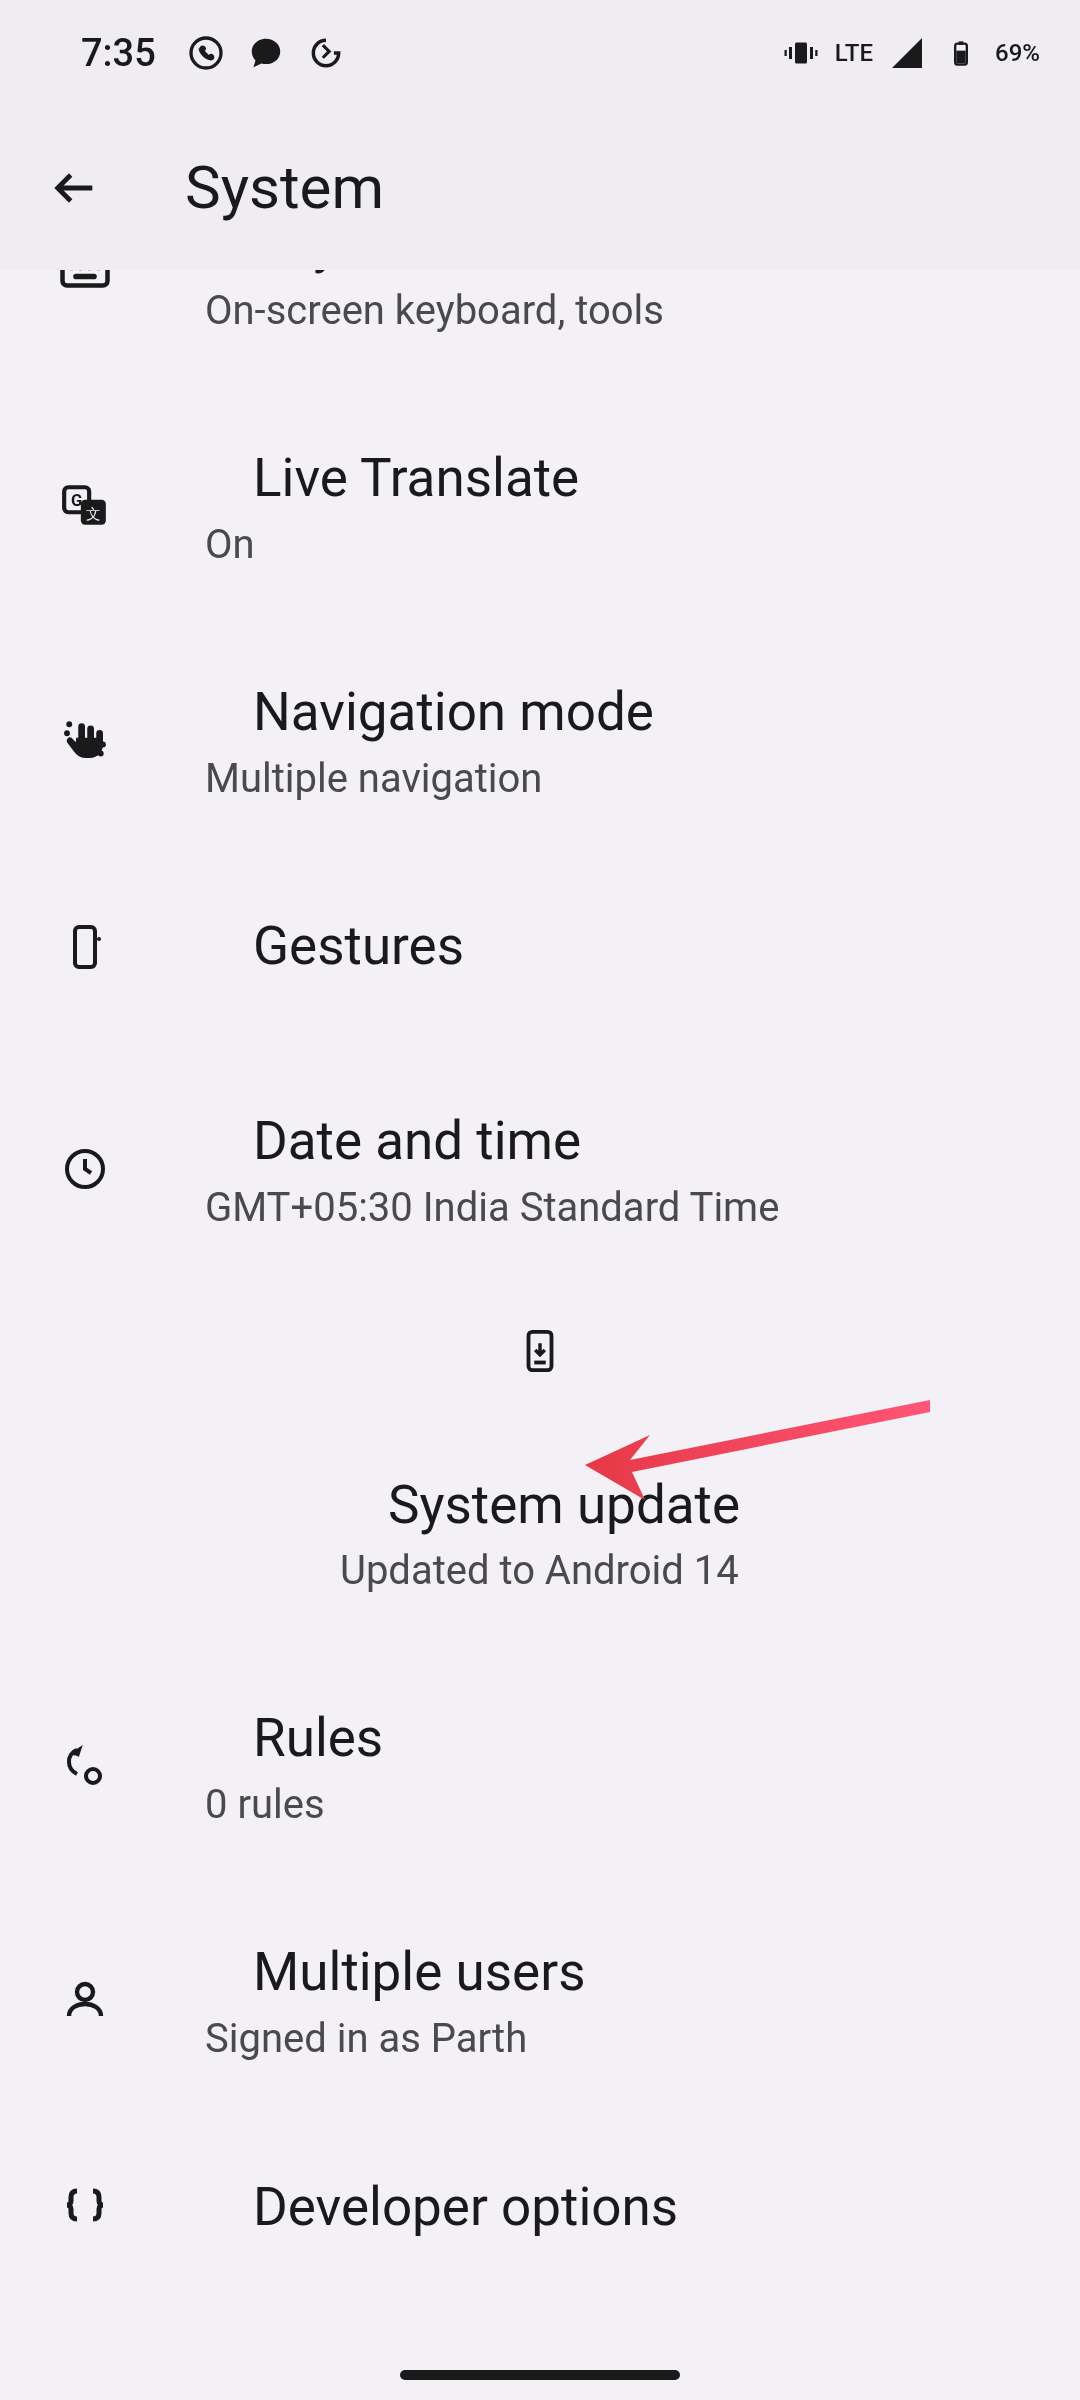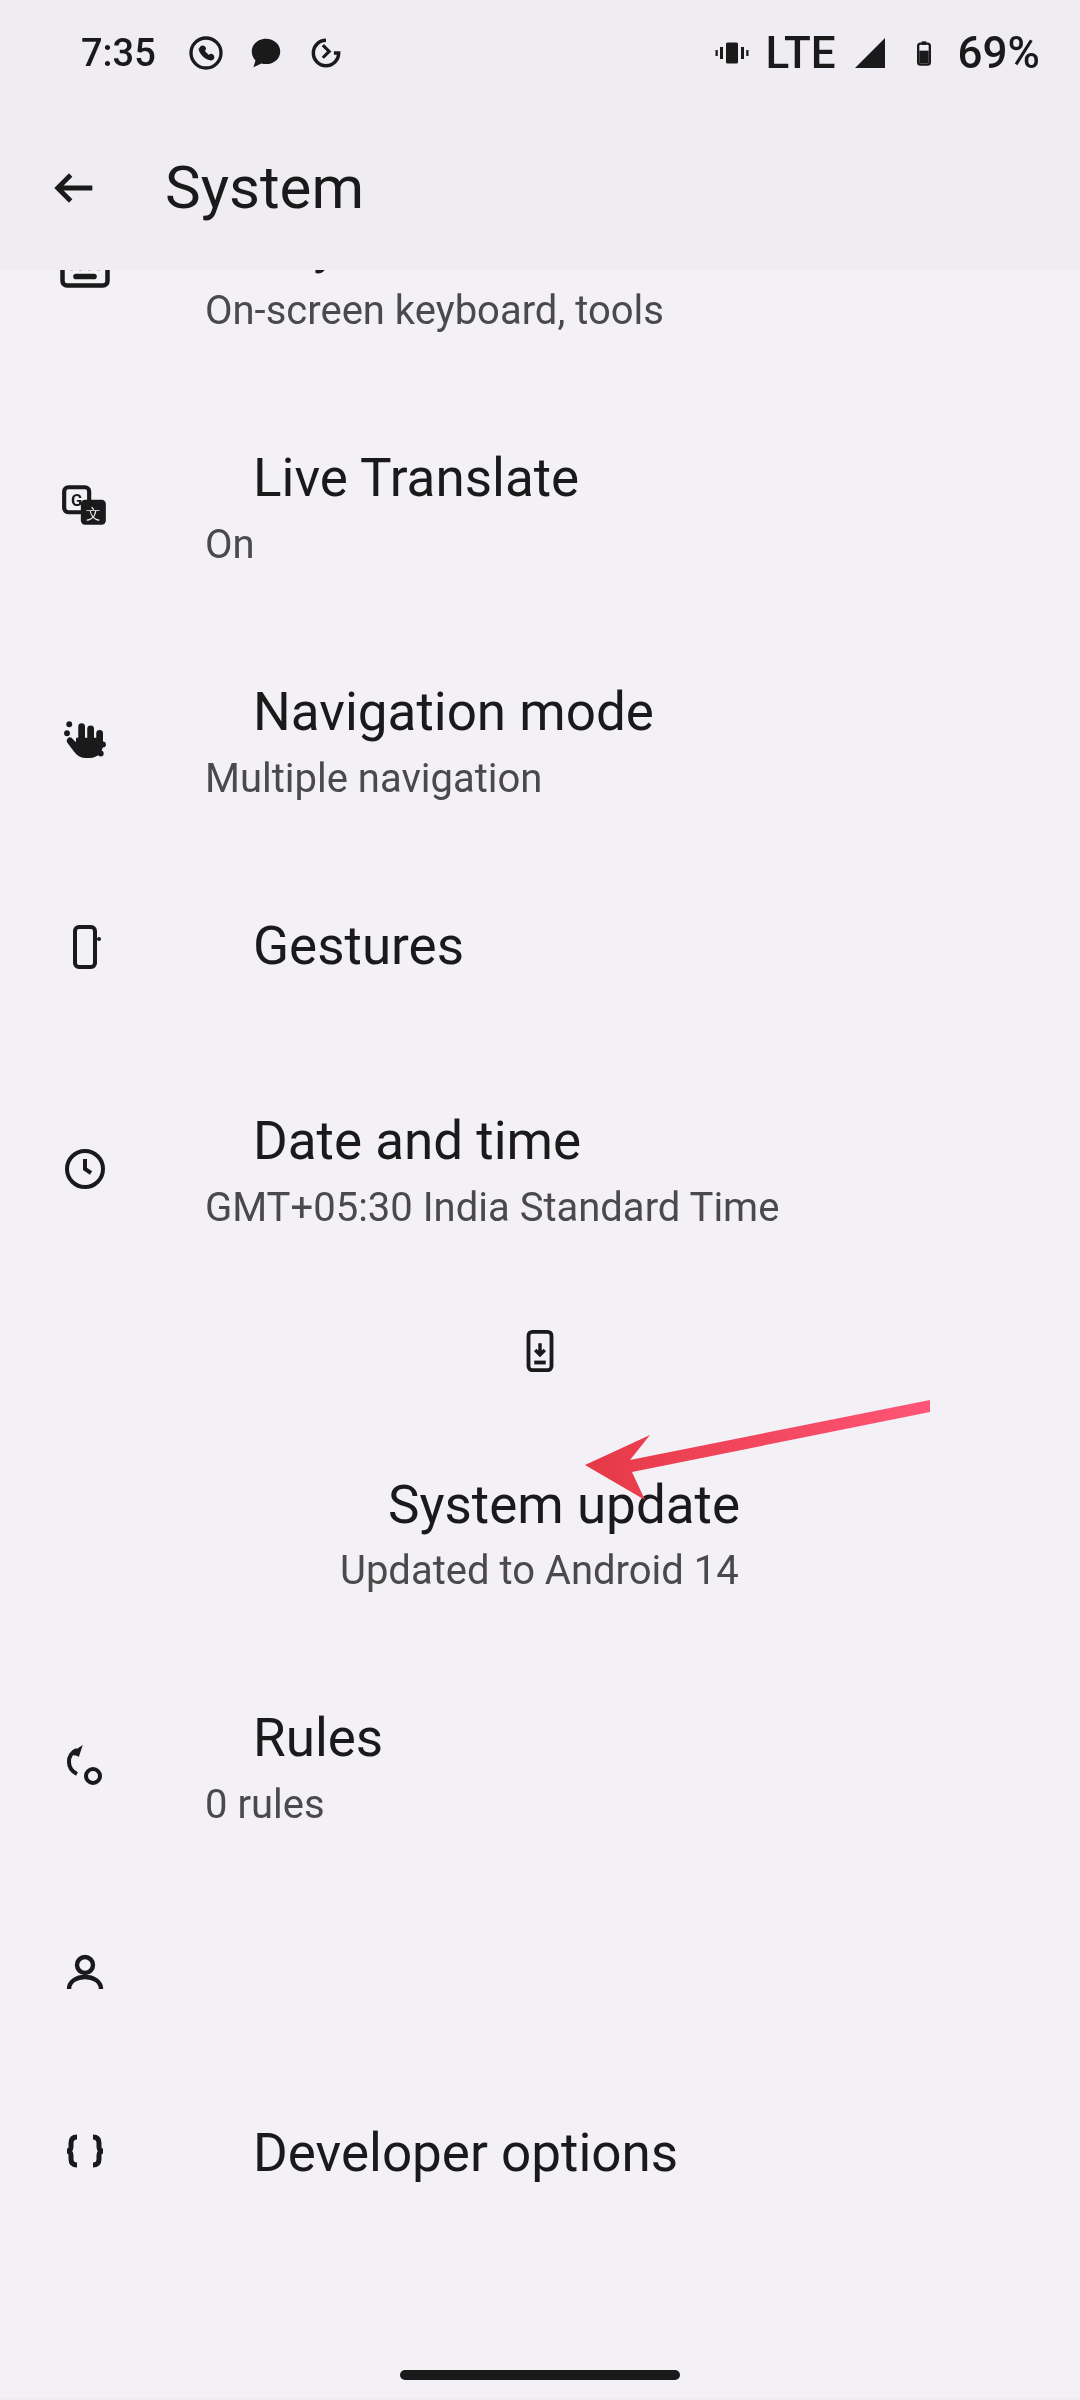--- a/index.html
+++ b/index.html
@@ -41,41 +41,42 @@
       gap: 14px;
     }
     .status-icon-svg {
       width: 40px;
       height: 40px;
       display: flex;
       align-items: center;
       justify-content: center;
     }
     .status-text {
-      font-size: 44px;
+      font-size: 24px;
       font-weight: 500;
     }
     .header {
       height: 165px;
       display: flex;
       align-items: center;
       padding: 0 40px;
       gap: 55px;
     }
     .back-button {
       width: 70px;
       height: 70px;
       display: flex;
       align-items: center;
       justify-content: center;
     }
     .page-title {
       font-size: 60px;
       font-weight: 400;
       color: #1a1a1a;
+      margin-left: 20px;
     }
     .content {
       background: #f3f1f6;
       overflow: hidden;
     }
     .list-item {
       display: flex;
       align-items: center;
       padding: 40px 50px 40px 50px;
       gap: 85px;
@@ -292,20 +293,24 @@
       <div class="item-subtitle">0 rules</div>
     </div>
   </div>
 
   <div class="list-item" style="padding-top:70px;">
     <div class="item-icon-wrap">
       <svg viewBox="0 0 24 24" width="48" height="48" fill="none" stroke="#1a1a1a" stroke-width="2.2">
         <circle cx="12" cy="8" r="4"></circle>
         <path d="M4 20c0-4 4-6 8-6s8 2 8 6"></path>
       </svg>
+    </div>
+    <div class="item-text">
+      <div class="item-title">Multiple users</div>
+      <div class="item-subtitle">Signed in as Parth</div>
     </div>
   </div>
 
   <div class="list-item" style="padding-top:70px; padding-bottom:70px;">
     <div class="item-icon-wrap">
       <svg viewBox="0 0 24 24" width="48" height="48" fill="none" stroke="#1a1a1a" stroke-width="2.5">
         <path d="M8 4c-2 0-3 1-3 3v2c0 1.5-1 2-2 2 1 0 2 .5 2 2v2c0 2 1 3 3 3"></path>
         <path d="M16 4c2 0 3 1 3 3v2c0 1.5 1 2 2 2-1 0-2 .5-2 2v2c0 2-1 3-3 3"></path>
       </svg>
     </div>

